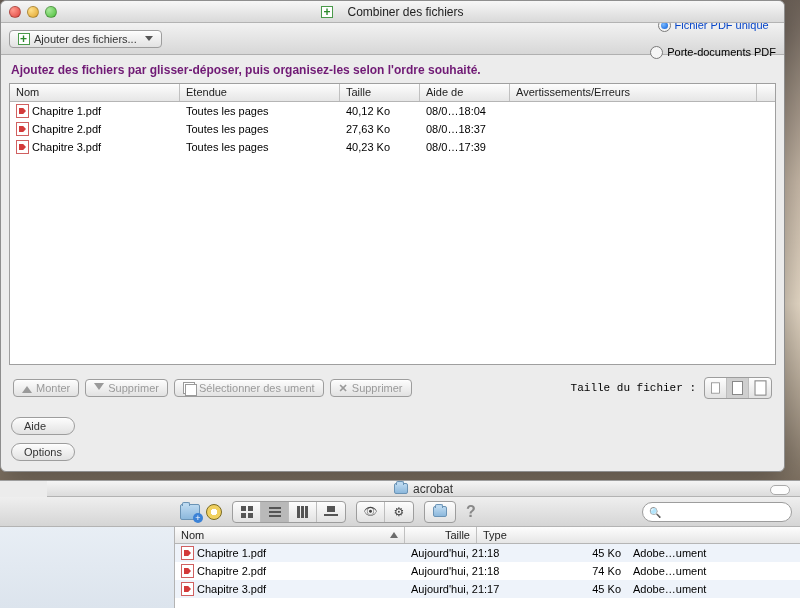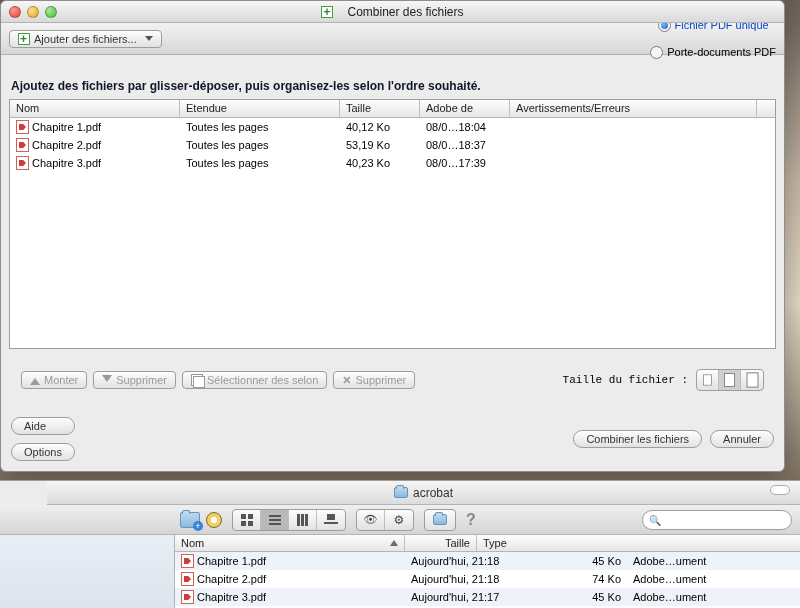--- a/index.html
+++ b/index.html
@@ -102,24 +102,24 @@
     border: 1px solid #7a7a7a;
     background: #f5f5f5;
     display: flex; align-items: center; justify-content: center;
   }
   .radio.selected .dot::after {
     content: ""; width: 7px; height: 7px; border-radius: 50%;
     background: radial-gradient(circle at 35% 35%, #7ab9ff, #0a5ed8);
   }
   .radio.selected span { color: #0645c8; }
   .instruction {
-    padding: 24px 10px 6px 10px;
+    padding: 8px 10px 6px 10px;
     font-weight: bold;
     font-size: 12px;
-    color: #0f172a;
+    color: #701a75;
   }
   .table {
     margin: 0 8px;
     border: 1px solid #9f9f9f;
     background: #fff;
     flex: 1;
     display: flex;
     flex-direction: column;
     overflow: hidden;
   }
@@ -164,21 +164,21 @@
   .pdf-ico::before {
     content: ""; position: absolute; left: 2px; top: 3px;
     width: 7px; height: 6px;
     background: #d33a3a;
     clip-path: polygon(0 0, 60% 0, 100% 50%, 60% 100%, 0 100%);
   }
   .action-row {
     display: flex;
     align-items: center;
     justify-content: space-between;
-    padding: 20px;
+    padding: 12px;
   }
   .action-left { display: flex; gap: 6px; }
   .size-group { display: flex; align-items: center; gap: 8px; font-size: 11px; font-family: Liberation Mono, monospace; }
   .page-toggle {
     display: flex;
     border: 1px solid #9d9d9d;
     border-radius: 4px;
     overflow: hidden;
     height: 22px;
     background: linear-gradient(#fdfdfd,#e2e2e2);
@@ -232,21 +232,21 @@
   .finder {
     position: absolute;
     left: 0; right: 0; bottom: 0;
     height: 128px;
     background: #ececec;
     border-top: 1px solid #9e9e9e;
     display: flex;
     flex-direction: column;
   }
   .finder-title {
-    height: 24px;
+    height: 16px;
     background: linear-gradient(#f5f5f5, #dcdcdc);
     border-bottom: 1px solid #b3b3b3;
     display: flex; justify-content: center; align-items: center;
     gap: 5px; font-size: 12px; color: #333;
     position: relative;
     margin-left: 47px;
   }
   .finder-title .pill {
     position: absolute; right: 10px; top: 4px;
     width: 20px; height: 10px; border: 1px solid #aaa; border-radius: 5px;
@@ -398,36 +398,36 @@
     </div>
   </div>
 
   <div class="instruction">Ajoutez des fichiers par glisser-déposer, puis organisez-les selon l'ordre souhaité.</div>
 
   <div class="table">
     <div class="thead">
       <div class="th col-nom">Nom</div>
       <div class="th col-etd">Etendue</div>
       <div class="th col-tail">Taille</div>
-      <div class="th col-date">Adobe de</div>
+      <div class="th col-date">Aide de</div>
       <div class="th col-avert">Avertissements/Erreurs</div>
       <div class="th col-end"></div>
     </div>
     <div class="tbody" id="dialog-rows">
         <div class="tr">
           <div class="td col-nom"><span class="pdf-ico"></span>Chapitre 1.pdf</div>
           <div class="td col-etd">Toutes les pages</div>
           <div class="td col-tail">40,12 Ko</div>
           <div class="td col-date">08/0…18:04</div>
           <div class="td col-avert"></div>
         </div>
         <div class="tr">
           <div class="td col-nom"><span class="pdf-ico"></span>Chapitre 2.pdf</div>
           <div class="td col-etd">Toutes les pages</div>
-          <div class="td col-tail">53,19 Ko</div>
+          <div class="td col-tail">27,63 Ko</div>
           <div class="td col-date">08/0…18:37</div>
           <div class="td col-avert"></div>
         </div>
         <div class="tr">
           <div class="td col-nom"><span class="pdf-ico"></span>Chapitre 3.pdf</div>
           <div class="td col-etd">Toutes les pages</div>
           <div class="td col-tail">40,23 Ko</div>
           <div class="td col-date">08/0…17:39</div>
           <div class="td col-avert"></div>
         </div>
@@ -439,21 +439,21 @@
       <div class="btn disabled">
         <span class="arrow-up"></span>
         <span>Monter</span>
       </div>
       <div class="btn disabled">
         <span class="arrow-down"></span>
         <span>Supprimer</span>
       </div>
       <div class="btn disabled">
         <span class="stack-ico"></span>
-        <span>Sélectionner des selon</span>
+        <span>Sélectionner des ument</span>
       </div>
       <div class="btn disabled">
         <span class="x-ico">✕</span>
         <span>Supprimer</span>
       </div>
     </div>
     <div class="size-group">
       <span>Taille du fichier :</span>
       <div class="page-toggle">
         <div>
@@ -469,28 +469,20 @@
     </div>
   </div>
 
   <div class="bottom-row">
     <div class="bottom-left">
       <div class="btn push">
           <span>Aide</span>
         </div>
       <div class="btn push">
           <span>Options</span>
-        </div>
-    </div>
-    <div class="bottom-right">
-      <div class="btn push">
-          <span>Combiner les fichiers</span>
-        </div>
-      <div class="btn push">
-          <span>Annuler</span>
         </div>
     </div>
   </div>
 </div>
 
 <div class="finder">
   <div class="finder-title">
     <span class="folder-ico"></span>
     <span>acrobat</span>
     <span class="pill"></span>

